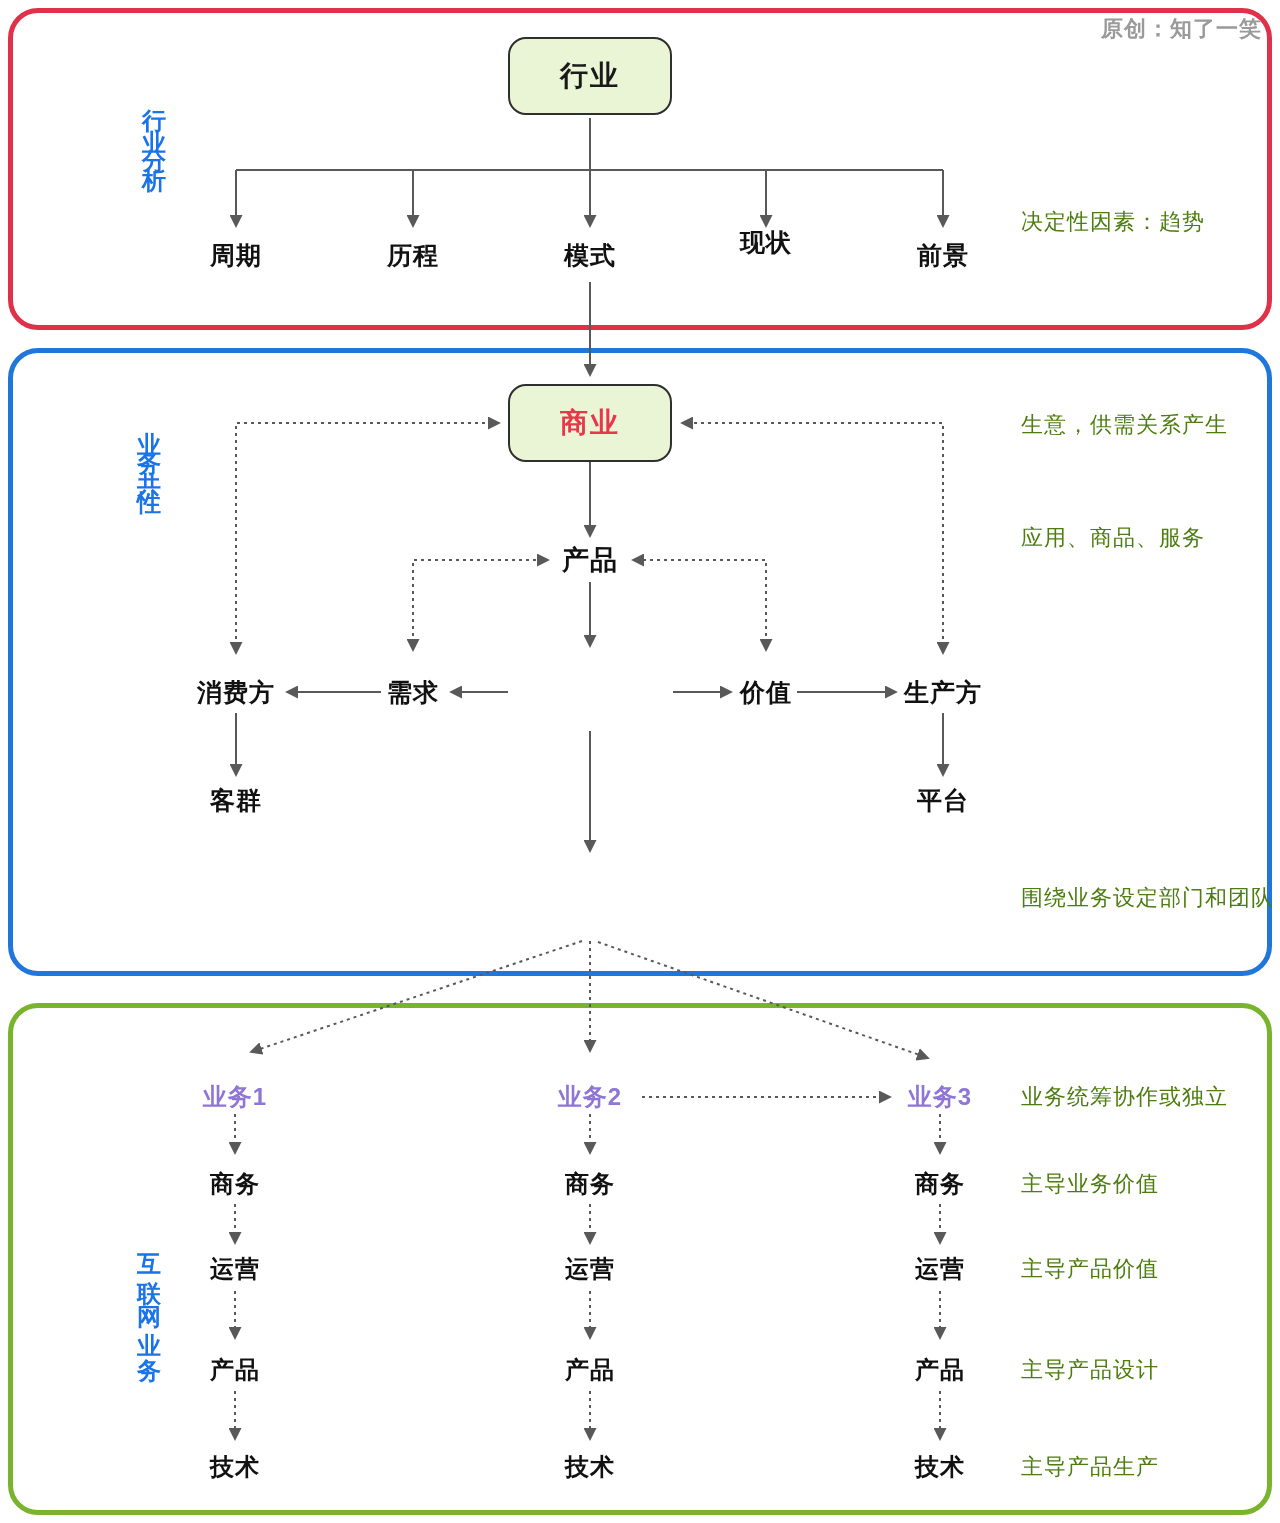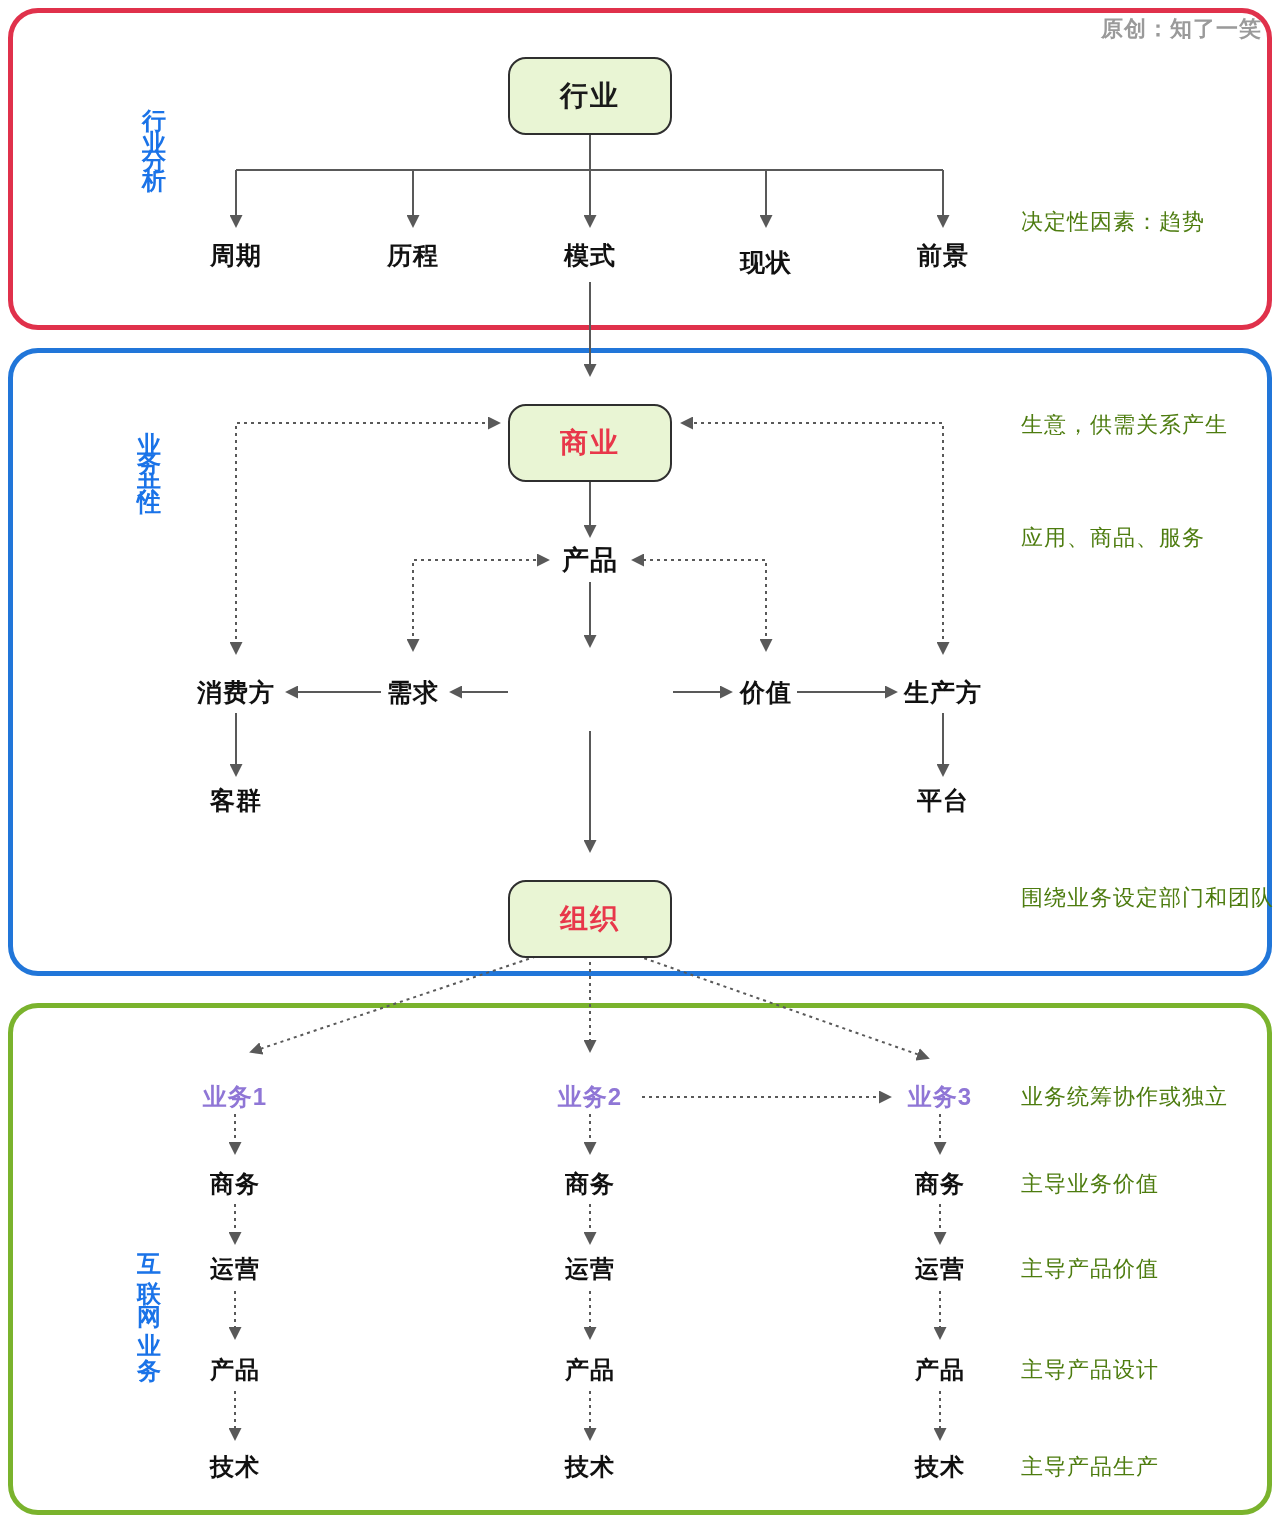--- a/index.html
+++ b/index.html
@@ -26,21 +26,20 @@
   .node-box{
     position:absolute;z-index:2;
     width:164px;height:78px;
     box-sizing:border-box;
     background:var(--node-fill,#e9f5d4);
     border:2.5px solid #2f2f2f;
     border-radius:18px;
     display:flex;align-items:center;justify-content:center;
     font-size:28px;font-weight:bold;color:#1a1a1a;
     letter-spacing:2px;
-    margin-top:20px;
   }
   .node-box.red-text{color:var(--node-text-red,#e8374a);}
   .lbl{
     position:absolute;z-index:2;
     transform:translate(-50%,-50%);
     font-weight:bold;color:#111;
     white-space:nowrap;font-size:25px;letter-spacing:1px;
   }
   .lbl.core{font-size:27px;}
   .lbl.stage{font-size:24px;}
@@ -128,38 +127,37 @@
 
   <div class="credit">原创：知了一笑</div>
 
   <div class="vlabel" style="left:138px;top:90px;">行业分析</div>
 
   <div class="node-box" style="left:508px;top:37px;">行业</div>
 
   <div class="lbl" style="left:236px;top:255px;">周期</div>
   <div class="lbl" style="left:413px;top:255px;">历程</div>
   <div class="lbl" style="left:590px;top:255px;">模式</div>
-  <div class="lbl" style="left:766px;top:262px;">现状</div>
+  <div class="lbl" style="left:766px;top:242px;">现状</div>
   <div class="lbl" style="left:943px;top:255px;">前景</div>
 
   <div class="ann" style="left:1021px;top:222px;">决定性因素：趋势</div>
 
   <div class="vlabel" style="left:133px;top:412px;">业务共性</div>
 
   <div class="node-box red-text" style="left:508px;top:384px;">商业</div>
   <div class="lbl core" style="left:590px;top:560px;">产品</div>
 
   <div class="lbl" style="left:236px;top:692px;">消费方</div>
   <div class="lbl" style="left:413px;top:692px;">需求</div>
   <div class="lbl" style="left:766px;top:692px;">价值</div>
   <div class="lbl" style="left:943px;top:692px;">生产方</div>
   <div class="lbl" style="left:236px;top:800px;">客群</div>
   <div class="lbl" style="left:943px;top:800px;">平台</div>
 
-  <div class="node-box red-text" style="left:508px;top:860px;">组织</div>
 
   <div class="ann" style="left:1021px;top:425px;">生意，供需关系产生</div>
   <div class="ann" style="left:1021px;top:538px;">应用、商品、服务</div>
   <div class="ann" style="left:1021px;top:898px;">围绕业务设定部门和团队</div>
 
   <div class="vlabel wide" style="left:133px;top:1235px;">互联网业务</div>
 
   <div class="lbl purple" style="left:235px;top:1097px;">业务1</div>
   <div class="lbl purple" style="left:590px;top:1097px;">业务2</div>
   <div class="lbl purple" style="left:940px;top:1097px;">业务3</div>

